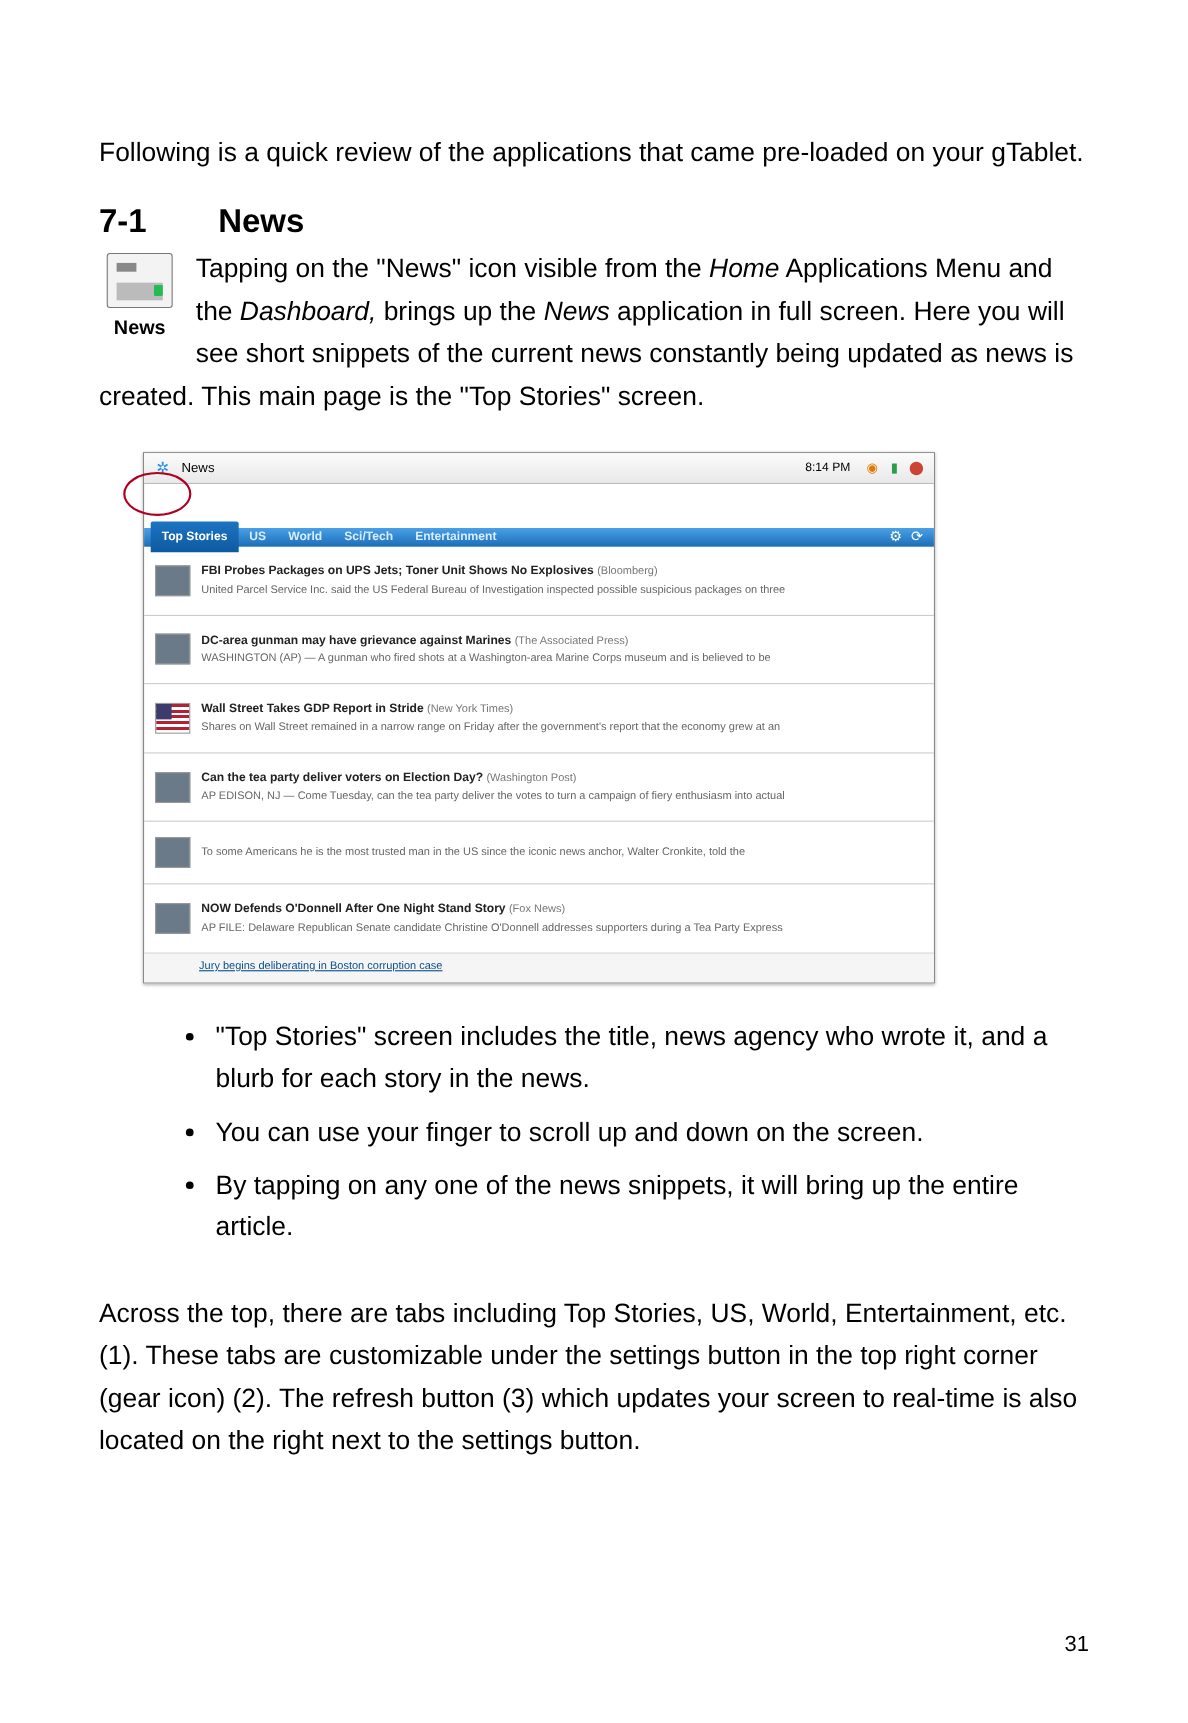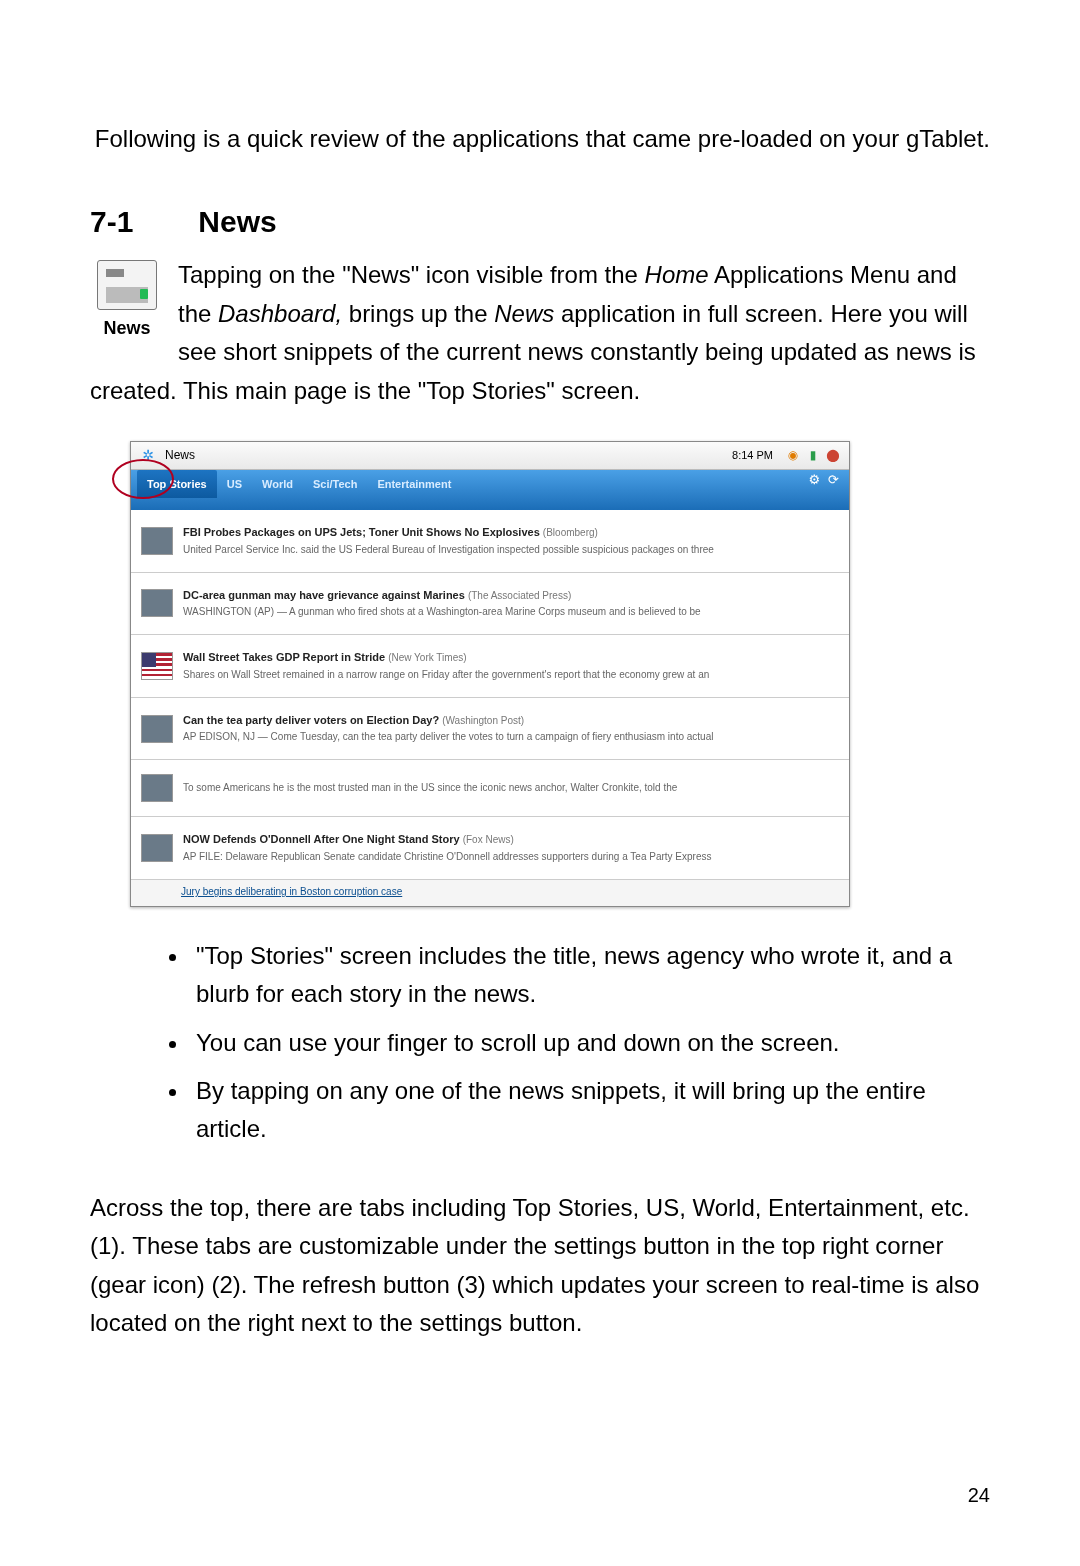--- a/index.html
+++ b/index.html
@@ -7,25 +7,24 @@
     font-family: Arial, Helvetica, sans-serif;
     background: #fff;
     color: #000;
     width: 1080px;
     height: 1566px;
     position: relative;
     padding: 120px 90px 60px 90px;
     font-size: 24px;
     line-height: 1.6;
   }
-  .intro { margin-bottom: 40px; text-align: right; }
+  .intro { margin-bottom: 20px; }
   h2.section {
     font-size: 30px;
     font-weight: bold;
-    margin-bottom: 10px;
   }
   .sec-num { display:inline-block; width: 100px; }
   .body-p { margin-bottom: 6px; }
   .with-icon { overflow: hidden; }
   .news-icon-wrap {
     float: left;
     width: 74px;
     text-align: center;
     margin-right: 14px;
     margin-top: 4px;
@@ -73,27 +72,28 @@
   }
   .app-icon {
     width: 18px; height: 18px; margin-right: 8px;
     color:#2b91e5; display:flex; align-items:center; justify-content:center;
     font-size:14px;
   }
   .titlebar .spacer { flex:1; }
   .clock { font-size: 11px; margin-right:8px; }
   .status-ico { width:16px; height:16px; margin-left:4px; display:inline-flex; align-items:center; justify-content:center; }
   .tabbar {
-    display:flex; 
+    display:flex; align-items:center;
     background: linear-gradient(#4aa0e6,#1b6db7);
     color:#fff;
-    height: 40px;
+    height: 17px;
     padding: 0 6px;
     font-size: 11px;
     position: relative;
+    margin-top: 40px;
   }
   .tab {
     padding: 0 10px;
     height: 28px; line-height: 28px;
     color:#d8ecff;
     font-weight:bold;
   }
   .tab.active {
     background: linear-gradient(#1d74c2,#0d5aa0);
     color:#fff; font-weight:bold;
@@ -254,13 +254,13 @@
 </div>
 
 <ul class="bullets">
   <li>"Top Stories" screen includes the title, news agency who wrote it, and a blurb for each story in the news.</li>
   <li>You can use your finger to scroll up and down on the screen.</li>
   <li>By tapping on any one of the news snippets, it will bring up the entire article.</li>
 </ul>
 
 <p class="para">Across the top, there are tabs including Top Stories, US, World, Entertainment, etc. (1).    These tabs are customizable under the settings button in the top right corner (gear icon) (2).    The refresh button (3) which updates your screen to real-time is also located on the right next to the settings button.</p>
 
-<div class="page-num">24</div>
+<div class="page-num">31</div>
 
 </body></html>

